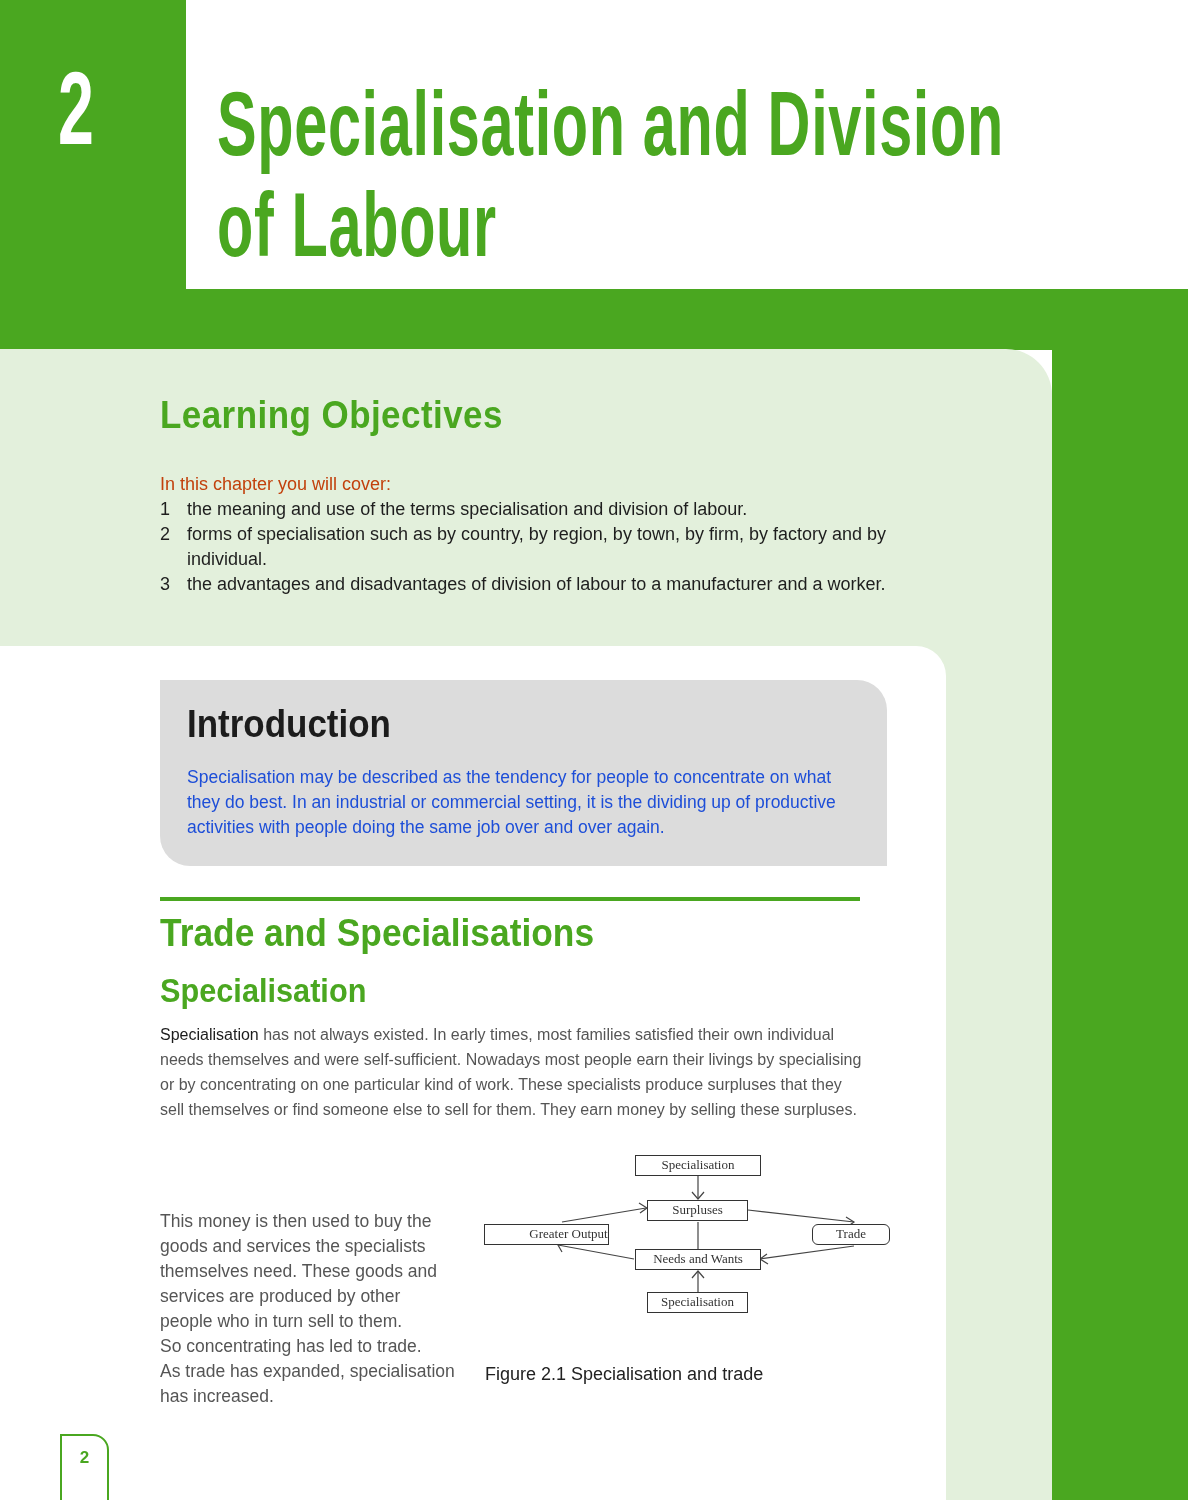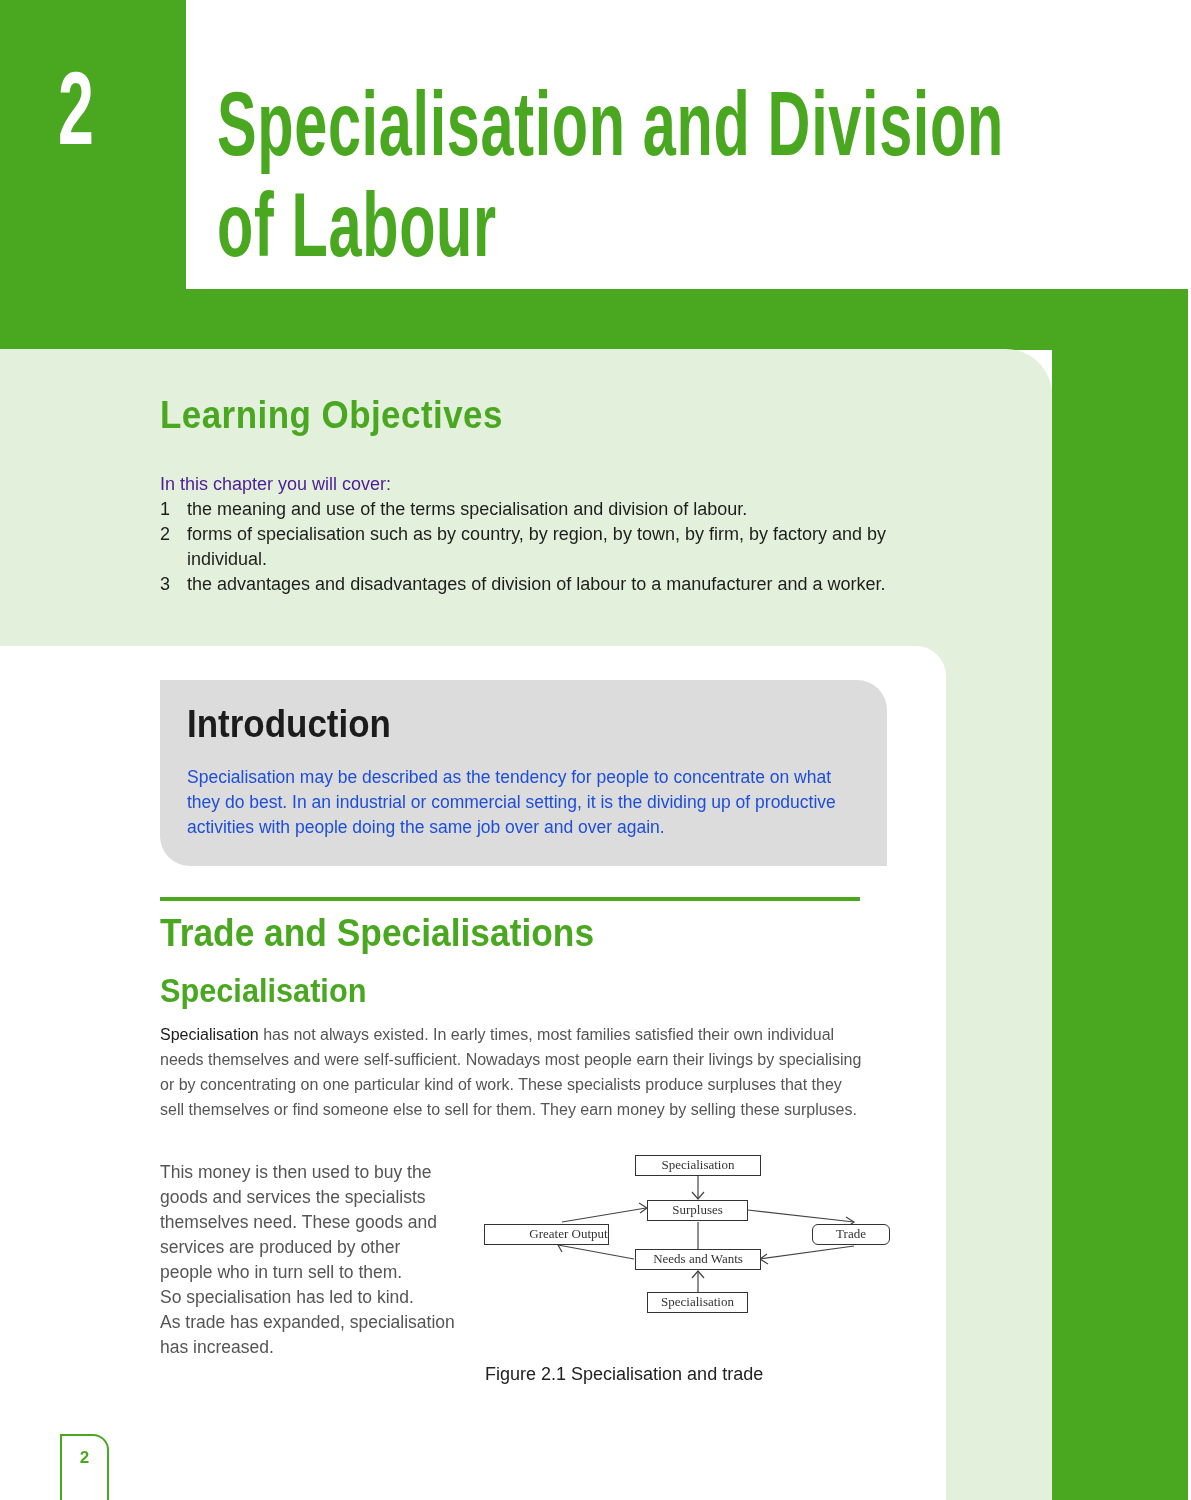--- a/index.html
+++ b/index.html
@@ -18,21 +18,21 @@
 
   .chapter-title { position: absolute; left: 217px; top: 74px; width: 1400px; color: #4aa720;
     font-family: "Liberation Sans", sans-serif; font-weight: bold; font-size: 90px; line-height: 101px;
     transform: scaleX(0.66); transform-origin: left top; letter-spacing: 1px; }
 
   
   .objectives-panel { position: absolute; left: 0; top: 349px; width: 1052px; height: 1151px; background: #e3f0dc;
     border-top-right-radius: 46px; }
   .objectives-title { position: absolute; left: 160px; top: 394px; font-size: 38px; font-weight: bold; color: #4aa720;
     font-family: "Liberation Sans", sans-serif; transform: scaleX(0.92); transform-origin: left top; letter-spacing: 0.5px; }
-  .objectives-intro { position: absolute; left: 160px; top: 472px; font-size: 18px; line-height: 25px; color: #4c1d95; }
+  .objectives-intro { position: absolute; left: 160px; top: 472px; font-size: 18px; line-height: 25px; color: #c2410c; }
   .objectives-list { position: absolute; left: 160px; top: 497px; width: 740px; list-style: none; }
   .objectives-list li { position: relative; padding-left: 27px; font-size: 18px; line-height: 25px; color: #1e1e1e; }
   .objectives-list li .num { position: absolute; left: 0; top: 0; }
 
   
   .content-panel { position: absolute; left: 0; top: 646px; width: 946px; height: 854px; background: #fff; border-top-right-radius: 30px; }
 
   .intro-box { position: absolute; left: 160px; top: 680px; width: 727px; height: 186px; background: #dcdcdc;
     border-top-right-radius: 30px; border-bottom-left-radius: 30px; }
   .intro-title { position: absolute; left: 187px; top: 703px; font-size: 38px; font-weight: bold; color: #1c1c1c;
@@ -40,21 +40,21 @@
   .intro-text { position: absolute; left: 187px; top: 765px; width: 680px; font-size: 17.5px; line-height: 25px; color: #1d4ed8; }
 
   .section-rule { position: absolute; left: 160px; top: 897px; width: 700px; height: 4px; background: #4aa720; }
   .section-title { position: absolute; left: 160px; top: 912px; font-size: 38px; font-weight: bold; color: #4aa720;
     transform: scaleX(0.93); transform-origin: left top; }
   .subsection-title { position: absolute; left: 160px; top: 972px; font-size: 33px; font-weight: bold; color: #4aa720;
     transform: scaleX(0.93); transform-origin: left top; }
 
   .para-1 { position: absolute; left: 160px; top: 1022px; width: 705px; font-size: 16px; line-height: 25px; color: #555; }
   .para-1 .term { color: #1c1c1c; }
-  .para-2 { position: absolute; left: 160px; top: 1160px; width: 300px; font-size: 17.5px; line-height: 25px; color: #555; }
+  .para-2 { position: absolute; left: 160px; top: 1209px; width: 300px; font-size: 17.5px; line-height: 25px; color: #555; }
   .para-2 span { display: block; }
 
   
   .figure { position: absolute; left: 482px; top: 1152px; width: 410px; height: 165px; }
   .figure svg { position: absolute; left: 0; top: 0; }
   .figure .node { position: absolute; border: 1.3px solid #333; background: #fff; font-family: "Liberation Serif", serif;
     font-size: 13px; color: #333; text-align: center; line-height: 18px; height: 21px; }
   .figure-caption { position: absolute; left: 485px; top: 1336px; font-size: 18px; color: #222; margin-top: 28px; }
 
   
@@ -105,21 +105,21 @@
 <h3 class="subsection-title">Specialisation</h3>
 
 <p class="para-1"><span class="term">Specialisation</span><span> has not always existed. In early times, most families satisfied their own individual needs themselves and were self-sufficient. Nowadays most people earn their livings by specialising or by concentrating on one particular kind of work. These specialists produce surpluses that they sell themselves or find someone else to sell for them. They earn money by selling these surpluses.</span></p>
 
 <p class="para-2">
   <span>This money is then used to buy the</span>
   <span>goods and services the specialists</span>
   <span>themselves need. These goods and</span>
   <span>services are produced by other</span>
   <span>people who in turn sell to them.</span>
-  <span>So specialisation has led to kind.</span>
+  <span>So concentrating has led to trade.</span>
   <span>As trade has expanded, specialisation</span>
   <span>has increased.</span>
 </p>
 
 <div class="figure">
   <svg width="410" height="165">
     <g stroke="#444" stroke-width="1.2" fill="none">
 
       <line x1="216" y1="23" x2="216" y2="46"></line>
       <polyline points="210,40 216,47 222,40"></polyline>

